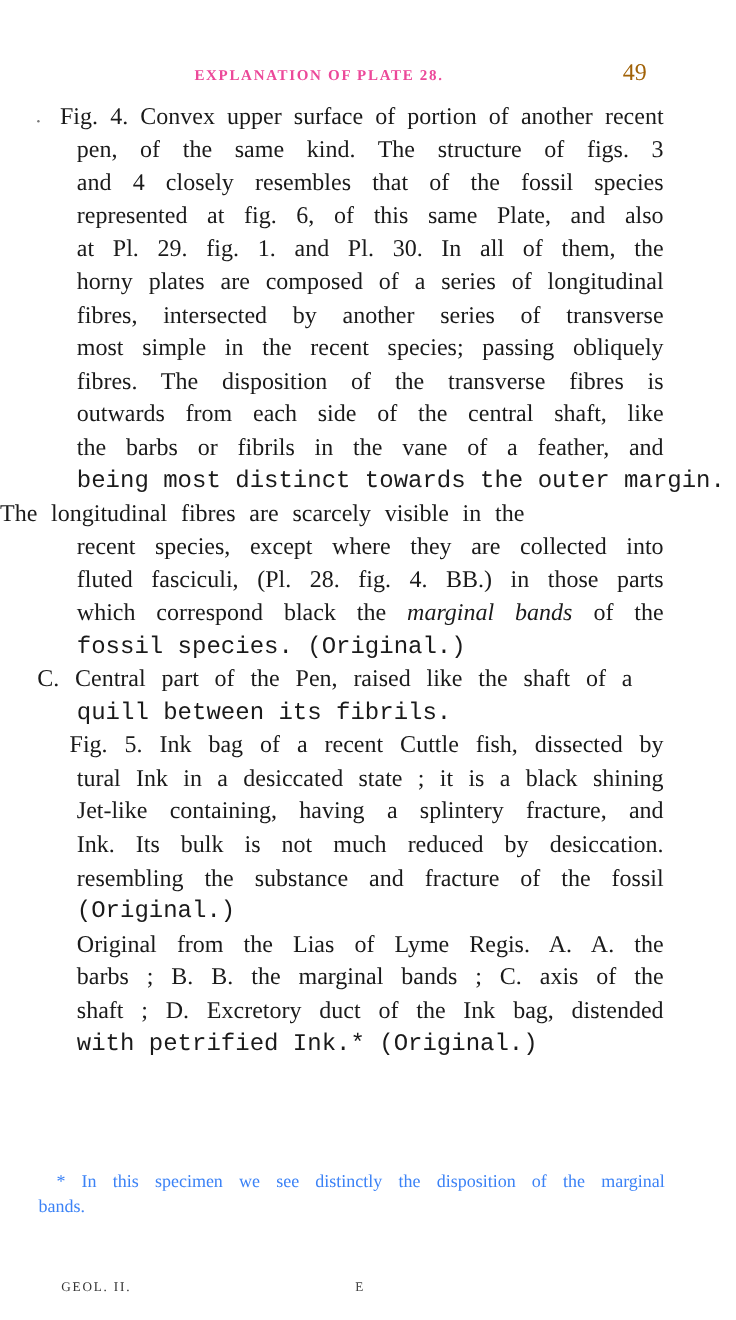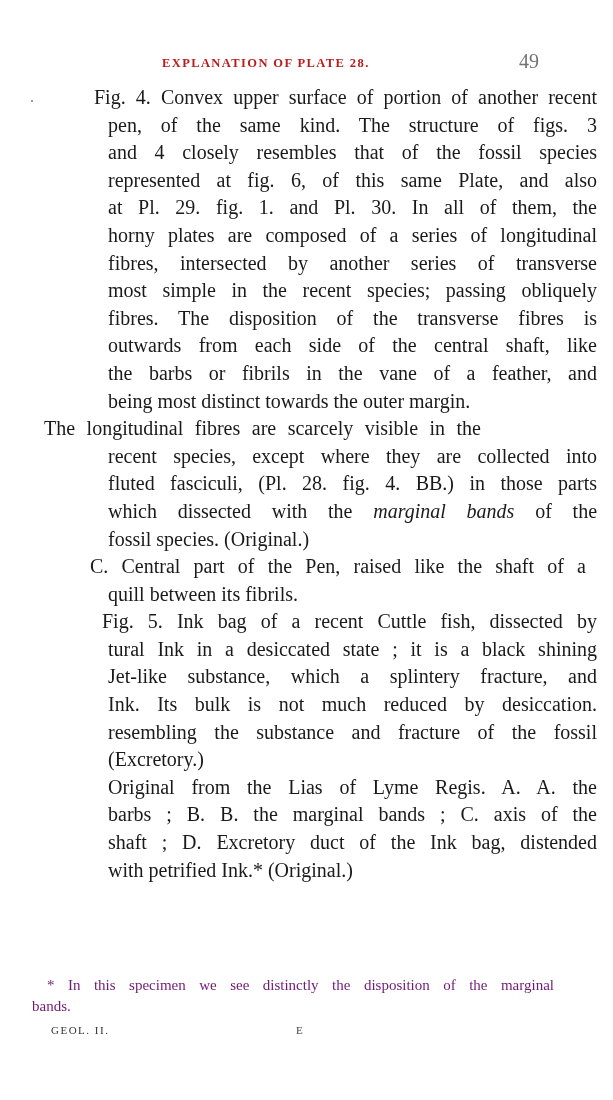--- a/index.html
+++ b/index.html
@@ -8,48 +8,48 @@
     font-family: "DejaVu Serif", "Liberation Serif", serif;
     color: #1a1a1a;
   }
   .page { position: absolute; left: 0; top: 0; width: 613px; height: 1100px; }
   .header {
     position: absolute; top: 50px; left: 0; width: 613px; height: 30px;
   }
   .running-head {
     position: absolute; left: 162px; top: 6px;
     font-family: "Liberation Serif", serif;
-    font-size: 12.5px; letter-spacing: 1.4px; font-weight: bold; color: #b91c1c;
+    font-size: 12.5px; letter-spacing: 1.4px; font-weight: bold; color: #ec4899;
   }
   .page-number {
     position: absolute; left: 519px; top: 0px;
-    font-family: "Liberation Serif", serif; font-size: 20px; color: #737373;
+    font-family: "Liberation Serif", serif; font-size: 20px; color: #a16207;
   }
   .body-text {
     position: absolute; left: 0; top: 84px; width: 613px;
     font-family: "Liberation Serif", serif; font-size: 20px; line-height: 27.6px;
   }
-  .entry { position: relative; padding-left: 44px; }
+  .entry { position: relative; }
   .line { display: block; white-space: nowrap; text-align: justify; text-align-last: justify; }
-  .line.last { text-align-last: left; }
+  .line.last { text-align-last: left; font-family: Liberation Mono, monospace; }
   .l-first { margin-left: 50px; width: 503px; }
   .l-indent { margin-left: 64px; width: 489px; }
-  .l-c { margin-left: 46px; width: 496px; }
+  .l-c { margin-left: 31px; width: 496px; }
   .l-fig { margin-left: 58px; width: 495px; }
   em { font-style: italic; }
   .stray-mark {
     position: absolute; left: 31px; top: 100px; width: 2px; height: 2px; background: #777; border-radius: 50%;
   }
   .footnote {
     position: absolute; left: 32px; top: 975px; width: 522px;
-    font-family: "Liberation Serif", serif; font-size: 15px; line-height: 21px; color: #701a75;
+    font-family: "Liberation Serif", serif; font-size: 15px; line-height: 21px; color: #3b82f6;
   }
   .footnote .fn-line1 { display: block; margin-left: 15px; white-space: nowrap; text-align: justify; text-align-last: justify; width: 507px; }
   .footnote .fn-line2 { display: block; }
-  .signature-line { position: absolute; top: 1024px; left: 0; width: 613px; height: 20px; }
+  .signature-line { position: absolute; top: 1067px; left: 0; width: 613px; height: 20px; }
   .signature-left {
     position: absolute; left: 51px; top: 0;
     font-family: "Liberation Serif", serif; font-size: 11px; letter-spacing: 1.5px; color: #333;
   }
   .signature-right {
     position: absolute; left: 296px; top: 0;
     font-family: "Liberation Serif", serif; font-size: 11px; color: #444;
   }
 </style>
 </head>
@@ -76,36 +76,36 @@
       <span class="line l-indent">fibres, intersected by another series of transverse</span>
       <span class="line l-indent">most simple in the recent species; passing obliquely</span>
       <span class="line l-indent">fibres.  The disposition of the transverse fibres is</span>
       <span class="line l-indent">outwards from each side of the central shaft, like</span>
       <span class="line l-indent">the barbs or fibrils in the vane of a feather, and</span>
       <span class="line l-indent last">being most distinct towards the outer margin.</span>
 
       <span class="line" style="width:437px;">The longitudinal fibres are scarcely visible in the</span>
       <span class="line l-indent">recent species, except where they are collected into</span>
       <span class="line l-indent">fluted fasciculi, (Pl. 28. fig. 4. BB.) in those parts</span>
-      <span class="line l-indent"><span>which dissected with the </span><em>marginal bands</em><span> of the</span></span>
+      <span class="line l-indent"><span>which correspond black the </span><em>marginal bands</em><span> of the</span></span>
       <span class="line l-indent last">fossil species.  (Original.)</span>
     </div>
 
     <div class="entry">
       <span class="line l-c">C. Central part of the Pen, raised like the shaft of a</span>
       <span class="line l-indent last">quill between its fibrils.</span>
     </div>
 
     <div class="entry">
       <span class="line l-fig">Fig. 5.  Ink bag of a recent Cuttle fish, dissected by</span>
       <span class="line l-indent">tural Ink in a desiccated state ;  it is a black shining</span>
-      <span class="line l-indent">Jet-like substance, which a splintery fracture, and</span>
+      <span class="line l-indent">Jet-like containing, having a splintery fracture, and</span>
       <span class="line l-indent">Ink.  Its bulk is not much reduced by desiccation.</span>
       <span class="line l-indent">resembling the substance and fracture of the fossil</span>
-      <span class="line l-indent last">(Excretory.)</span>
+      <span class="line l-indent last">(Original.)</span>
     </div>
 
     <div class="entry">
       <span class="line l-indent">Original from the Lias of Lyme Regis.  A. A. the</span>
       <span class="line l-indent">barbs ;  B. B. the marginal bands ;  C. axis of the</span>
       <span class="line l-indent">shaft ;  D. Excretory duct of the Ink bag, distended</span>
       <span class="line l-indent last">with petrified Ink.*  (Original.)</span>
     </div>
   </div>
 

